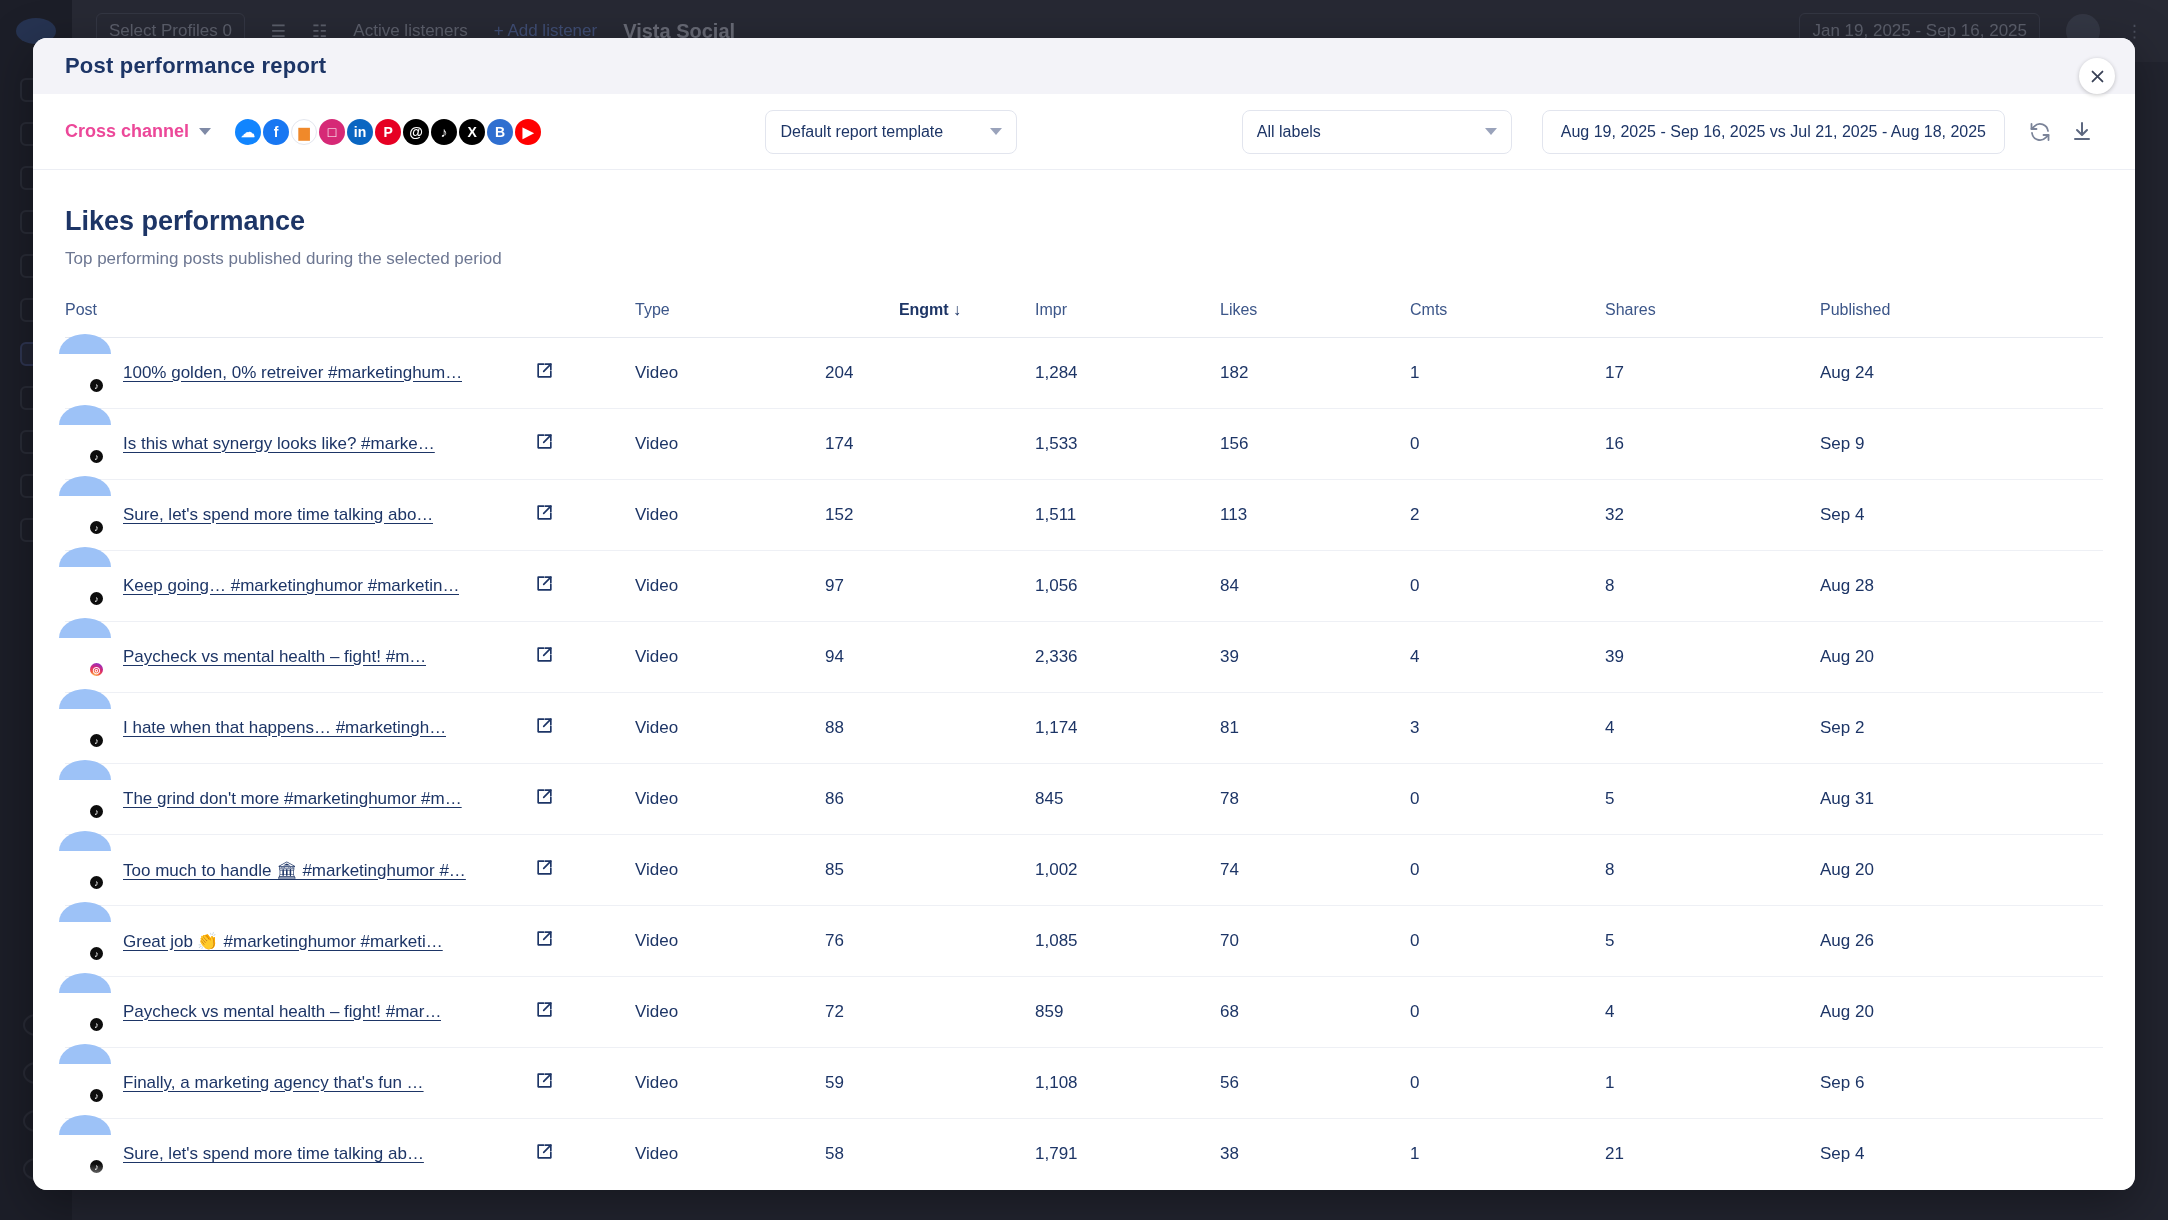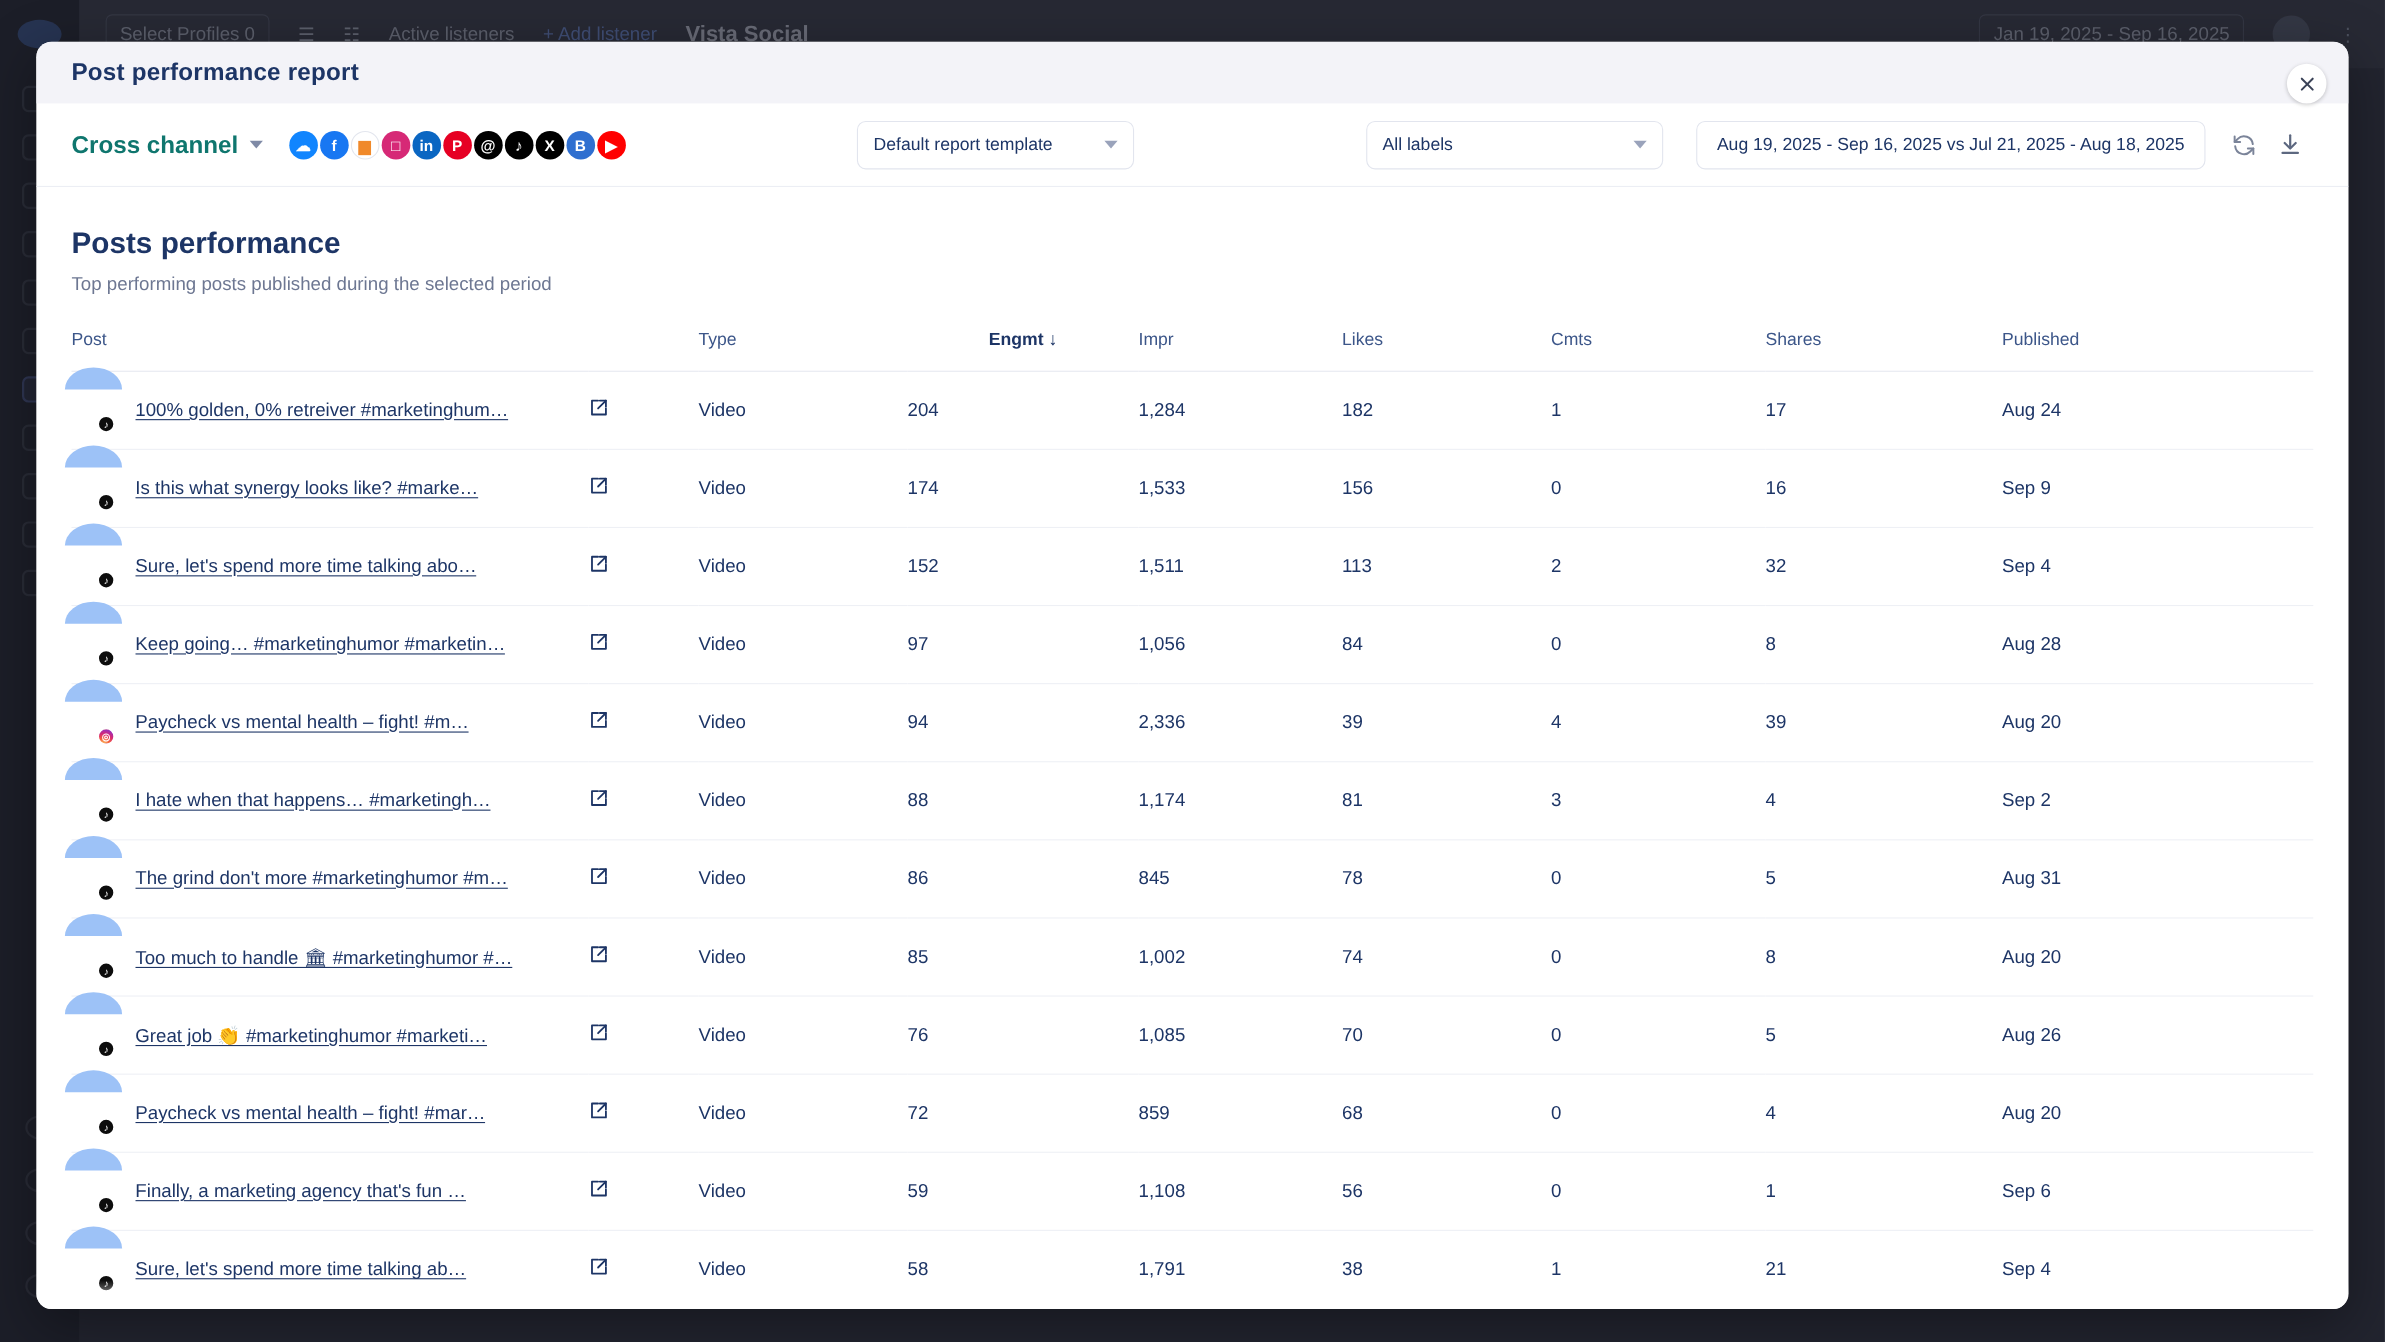--- a/index.html
+++ b/index.html
@@ -60,21 +60,21 @@
     display: flex; align-items: center; justify-content: center;
     box-shadow: 0 1px 4px rgba(0,0,0,.22); z-index: 40;
   }
 
   
   #toolbar {
     height: 76px; display: flex; align-items: center; padding: 0 32px;
     border-bottom: 1px solid #eceef4; flex: 0 0 auto; gap: 0;
   }
   .channel-select { display: flex; align-items: center; gap: 10px; cursor: pointer; }
-  .channel-select .lbl { font-size: 22px; font-weight: 700; color: #0f766e; }
+  .channel-select .lbl { font-size: 18px; font-weight: 700; color: #ec4899; }
   .chev { width: 0; height: 0; border-left: 6px solid transparent; border-right: 6px solid transparent;
           border-top: 7px solid #7f8aa6; }
 
   .social-icons { display: flex; align-items: center; gap: 2px; margin-left: 24px; }
   .sico { width: 26px; height: 26px; border-radius: 50%; display: flex; align-items: center;
           justify-content: center; font-size: 14px; color: #fff; font-weight: 700; flex: 0 0 auto; }
 
   .tb-spacer { flex: 1; }
 
   .tb-select {
@@ -247,21 +247,21 @@
     <button class="tb-icon-btn">
       <svg width="24" height="24" viewBox="0 0 24 24" fill="none" stroke="#5d6880" stroke-width="2" stroke-linecap="round" stroke-linejoin="round">
         <line x1="12" y1="3" x2="12" y2="14"></line>
           <polyline points="7 10 12 15 17 10"></polyline>
         <line x1="5" y1="19" x2="19" y2="19"></line>
       </svg>
     </button>
   </div>
 
   <div id="content">
-    <div id="report-title">Posts performance</div>
+    <div id="report-title">Likes performance</div>
     <div id="report-sub">Top performing posts published during the selected period</div>
 
     <table>
       <colgroup>
         <col class="c-post">
           <col class="c-link">
           <col class="c-type">
           <col class="c-eng">
           <col class="c-impr">
         <col class="c-likes">

